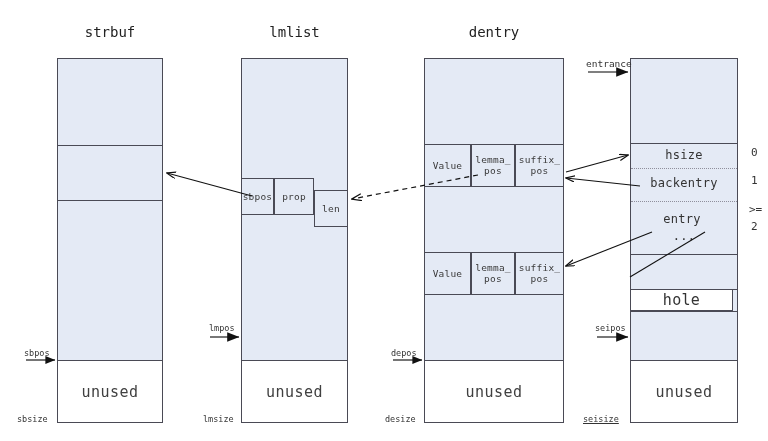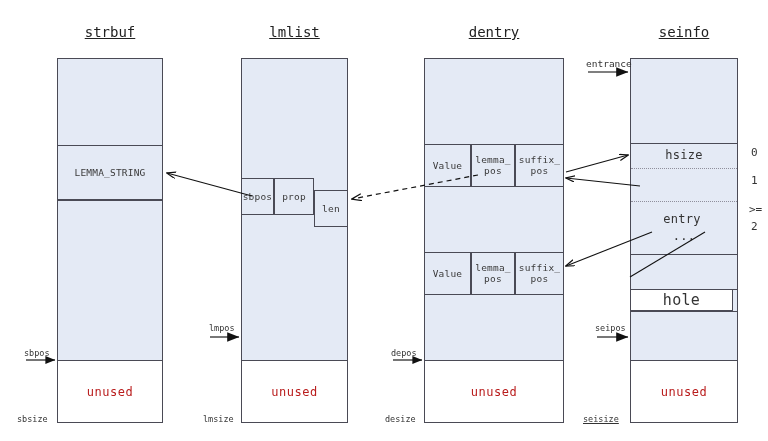--- a/index.html
+++ b/index.html
@@ -14,21 +14,20 @@
   .canvas{position:absolute;left:0;top:0;width:768px;height:441px;}
 
   
   .col-title{
     position:absolute;
     font-family:"DejaVu Sans Mono", monospace;
     font-size:14px;
     color:#222;
     text-align:center;
     white-space:nowrap;
-    text-decoration:underline;
   }
 
   
   .block{
     position:absolute;
     box-sizing:border-box;
     border:1.3px solid #4a4a55;
     background:#e4eaf5;
   }
 
@@ -42,21 +41,21 @@
     justify-content:center;
     font-size:9.5px;
     letter-spacing:.2px;
     color:#3a3a3a;
     text-align:center;
     white-space:nowrap;
   }
   .seg.white{background:#ffffff;}
   .seg.nofill{background:transparent;border:none;}
 
-  .seg-lg{font-size:12px;color:#b91c1c;letter-spacing:.5px;}
+  .seg-lg{font-size:15px;color:#404040;letter-spacing:.5px;}
   .seg-md{font-size:12px;color:#333;letter-spacing:.3px;}
 
   
   .dotted-sep{
     position:absolute;
     border-top:1.4px dotted #8f8f9c;
     height:0;
   }
 
   
@@ -81,25 +80,23 @@
   svg.overlay{position:absolute;left:0;top:0;width:768px;height:441px;pointer-events:none;}
 </style>
 </head>
 <body>
 
 <div class="canvas">
 
   <div class="col-title" style="left:57px;top:24px;width:106px;">strbuf</div>
   <div class="col-title" style="left:424px;top:24px;width:140px;">dentry</div>
   <div class="col-title" style="left:241px;top:24px;width:107px;">lmlist</div>
-  <div class="col-title" style="left:630px;top:24px;width:108px;">seinfo</div>
 
   <div class="block" style="left:57px;top:58px;width:106px;height:365px;"></div>
 
-  <div class="seg" style="left:57px;top:145px;width:106px;height:55px;">LEMMA_STRING</div>
 
   <div class="seg white seg-lg" style="left:57px;top:360px;width:106px;height:63px;">unused</div>
   <div class="tag" style="left:24px;top:348px;">sbpos</div>
   <div class="tag" style="left:17px;top:414px;">sbsize</div>
 
   <div class="block" style="left:241px;top:58px;width:107px;height:365px;"></div>
 
   <div class="seg" style="left:241px;top:178px;width:33px;height:37px;">sbpos</div>
   <div class="seg" style="left:274px;top:178px;width:40px;height:37px;">prop</div>
   <div class="seg" style="left:314px;top:178px;width:34px;height:37px;margin-top:12px;">len</div>
@@ -132,20 +129,21 @@
 
   <div class="seg white seg-lg" style="left:424px;top:360px;width:140px;height:63px;">unused</div>
   <div class="tag" style="left:391px;top:348px;">depos</div>
   <div class="tag" style="left:385px;top:414px;">desize</div>
 
   <div class="block" style="left:630px;top:58px;width:108px;height:365px;"></div>
 
   <div class="seg" style="left:630px;top:143px;width:108px;height:103px;background:transparent;border-left:none;border-right:none;border-bottom:none;"></div>
   <div class="seg nofill seg-md" style="left:630px;top:145px;width:108px;height:20px;">hsize</div>
   <div class="dotted-sep" style="left:631px;top:168px;width:106px;"></div>
+  <div class="seg nofill seg-md" style="left:630px;top:173px;width:108px;height:20px;">backentry</div>
   <div class="dotted-sep" style="left:631px;top:201px;width:106px;"></div>
   <div class="seg nofill seg-md" style="left:630px;top:209px;width:104px;height:20px;">entry</div>
   <div class="seg nofill seg-md" style="left:630px;top:228px;width:108px;height:16px;">...</div>
 
   <div class="seg" style="left:630px;top:143px;width:108px;height:0;border:none;border-top:1.2px solid #4a4a55;"></div>
   <div class="seg" style="left:630px;top:254px;width:108px;height:0;border:none;border-top:1.2px solid #4a4a55;"></div>
 
   <div class="seg white seg-md" style="left:630px;top:289px;width:103px;height:22px;font-size:15px;">hole</div>
 
   <div class="seg white seg-lg" style="left:630px;top:360px;width:108px;height:63px;">unused</div>

